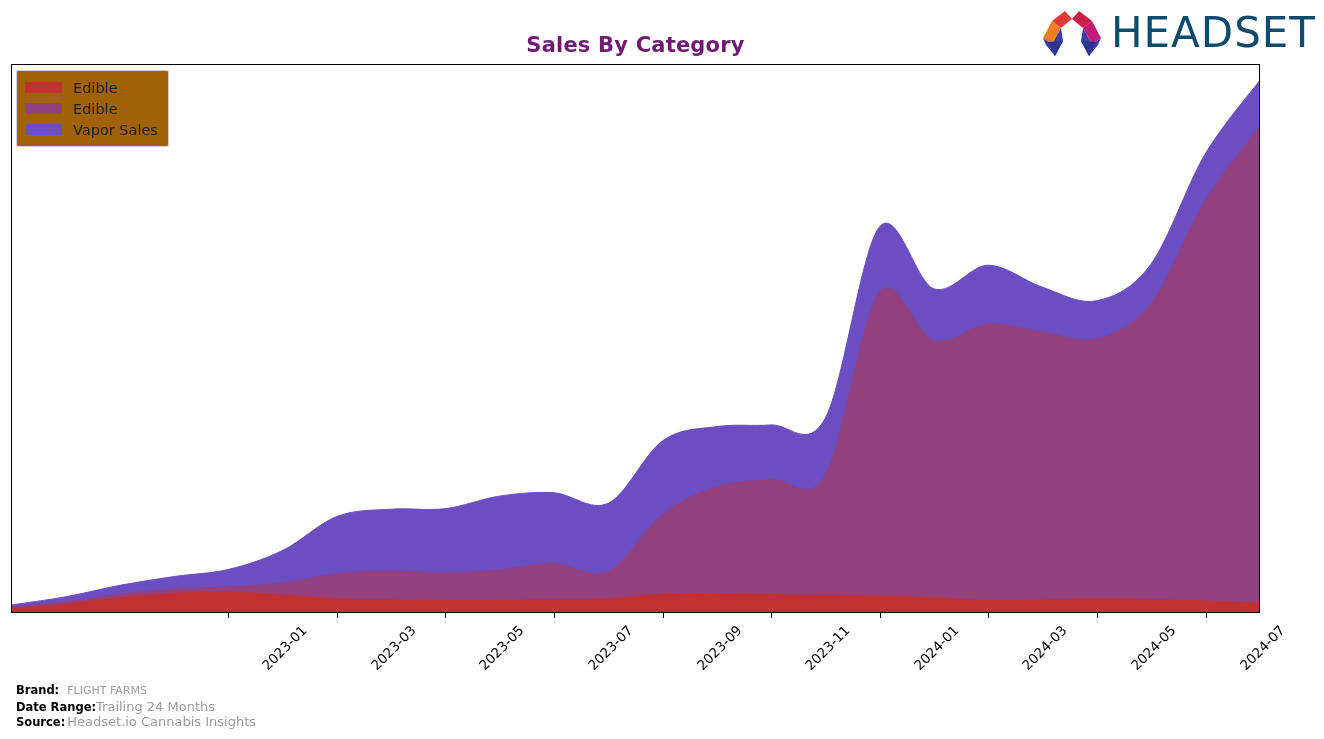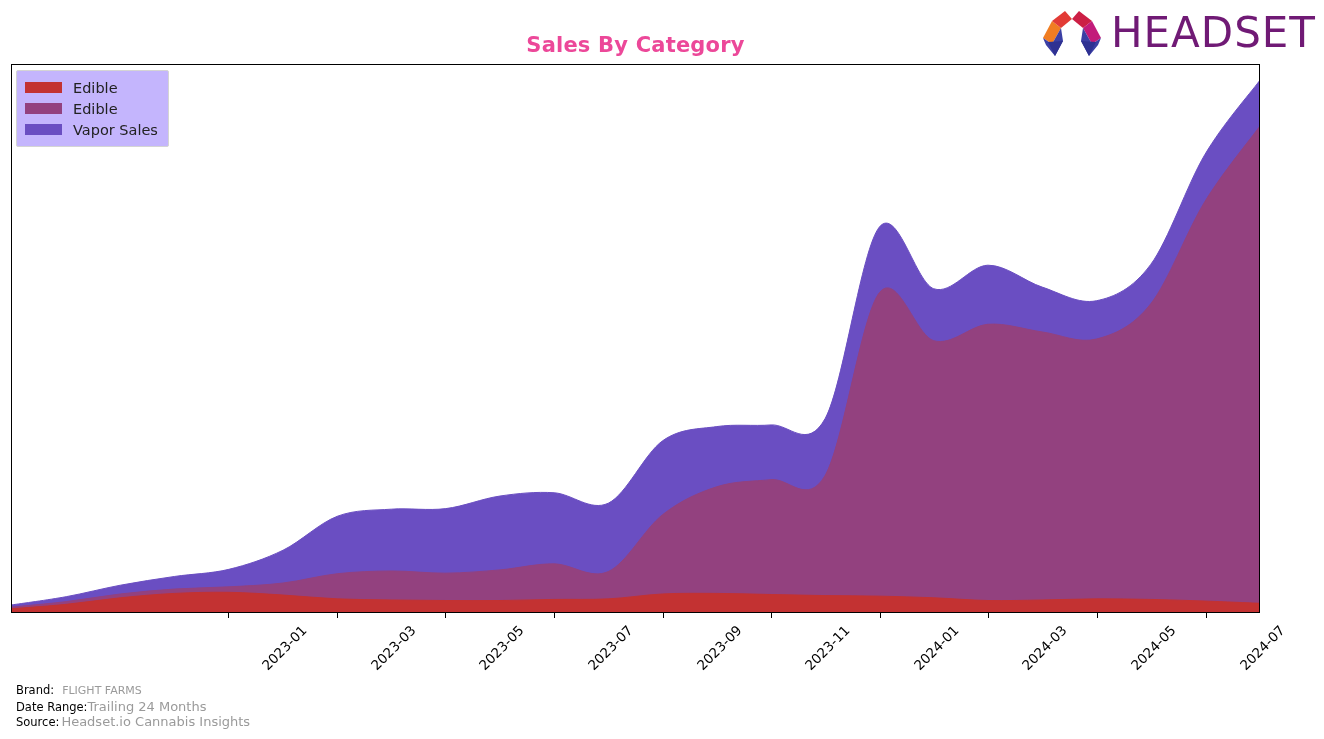--- a/index.html
+++ b/index.html
@@ -17,38 +17,38 @@
 
   
   #chart-title {
     position: absolute;
     left: 0;
     top: 33px;
     width: 1271px;
     text-align: center;
     font-size: 21px;
     font-weight: bold;
-    color: #ec4899;
+    color: #701a75;
     letter-spacing: 0.2px;
   }
 
   #brand-logo {
     position: absolute;
     right: 8px;
     top: 8px;
     height: 50px;
     display: flex;
     align-items: center;
     gap: 8px;
   }
   #logo-mark { display: block; }
   #logo-wordmark {
     font-size: 42px;
     font-weight: 400;
-    color: #701a75;
+    color: #0c4a6e;
     letter-spacing: 1px;
     line-height: 1;
     font-family: "DejaVu Sans", sans-serif;
   }
 
   
   #plot-frame {
     position: absolute;
     left: 11px;
     top: 64px;
@@ -63,21 +63,21 @@
     left: 0;
     top: 0;
     display: block;
   }
 
   
   #legend {
     position: absolute;
     left: 16px;
     top: 70px;
-    background: #c4b5fd;
+    background: #a16207;
     border: 1px solid #d4d4d4;
     border-radius: 2px;
     padding: 6px 10px 6px 8px;
     z-index: 5;
   }
   .legend-row {
     display: flex;
     align-items: center;
     height: 21px;
   }
@@ -125,21 +125,21 @@
     left: 16px;
     top: 683px;
     width: 700px;
   }
   .footer-row {
     display: flex;
     align-items: baseline;
     height: 15.5px;
   }
   .footer-key {
-    font-weight: normal;
+    font-weight: bold;
     color: #000000;
     font-size: 11.5px;
     white-space: nowrap;
   }
   .footer-val {
     color: #9a9a9a;
     white-space: nowrap;
     text-align: center;
   }
   .row-brand .footer-val { font-size: 11px; margin-left: 8px; }

